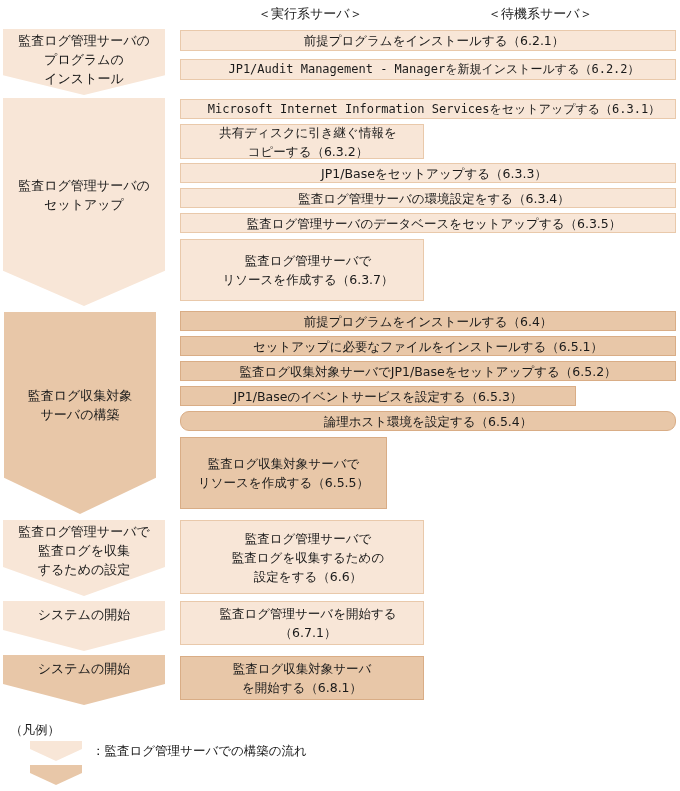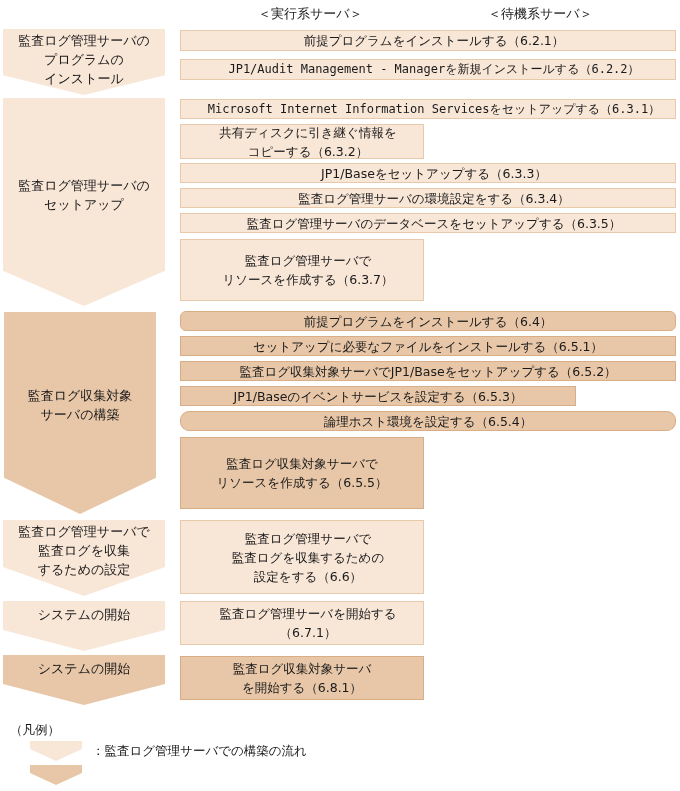--- a/index.html
+++ b/index.html
@@ -59,26 +59,26 @@
 
 <div class="box light mono" style="left:180px;top:99px;width:496px;height:20px;">Microsoft Internet Information Servicesをセットアップする（6.3.1）</div>
 <div class="box light" style="left:180px;top:124px;width:244px;height:35px;">共有ディスクに引き継ぐ情報を
 コピーする（6.3.2）</div>
 <div class="box light" style="left:180px;top:163px;width:496px;height:20px;">JP1/Baseをセットアップする（6.3.3）</div>
 <div class="box light" style="left:180px;top:188px;width:496px;height:20px;">監査ログ管理サーバの環境設定をする（6.3.4）</div>
 <div class="box light" style="left:180px;top:213px;width:496px;height:20px;">監査ログ管理サーバのデータベースをセットアップする（6.3.5）</div>
 <div class="box light" style="left:180px;top:239px;width:244px;height:62px;">監査ログ管理サーバで
 リソースを作成する（6.3.7）</div>
 
-<div class="box dark" style="left:180px;top:311px;width:496px;height:20px;border-radius:6px;">前提プログラムをインストールする（6.4）</div>
+<div class="box dark" style="left:180px;top:311px;width:496px;height:20px;">前提プログラムをインストールする（6.4）</div>
 <div class="box dark" style="left:180px;top:336px;width:496px;height:20px;">セットアップに必要なファイルをインストールする（6.5.1）</div>
 <div class="box dark" style="left:180px;top:361px;width:496px;height:20px;">監査ログ収集対象サーバでJP1/Baseをセットアップする（6.5.2）</div>
 <div class="box dark" style="left:180px;top:386px;width:396px;height:20px;">JP1/Baseのイベントサービスを設定する（6.5.3）</div>
 <div class="box dark" style="left:180px;top:411px;width:496px;height:20px;border-radius:9px;">論理ホスト環境を設定する（6.5.4）</div>
-<div class="box dark" style="left:180px;top:437px;width:244px;height:72px;">監査ログ収集対象サーバで
+<div class="box dark" style="left:180px;top:437px;width:207px;height:72px;">監査ログ収集対象サーバで
 リソースを作成する（6.5.5）</div>
 
 <div class="box light" style="left:180px;top:520px;width:244px;height:74px;">監査ログ管理サーバで
 監査ログを収集するための
 設定をする（6.6）</div>
 <div class="box light" style="left:180px;top:601px;width:244px;height:44px;">監査ログ管理サーバを開始する
 （6.7.1）</div>
 <div class="box dark" style="left:180px;top:656px;width:244px;height:44px;">監査ログ収集対象サーバ
 を開始する（6.8.1）</div>
 

